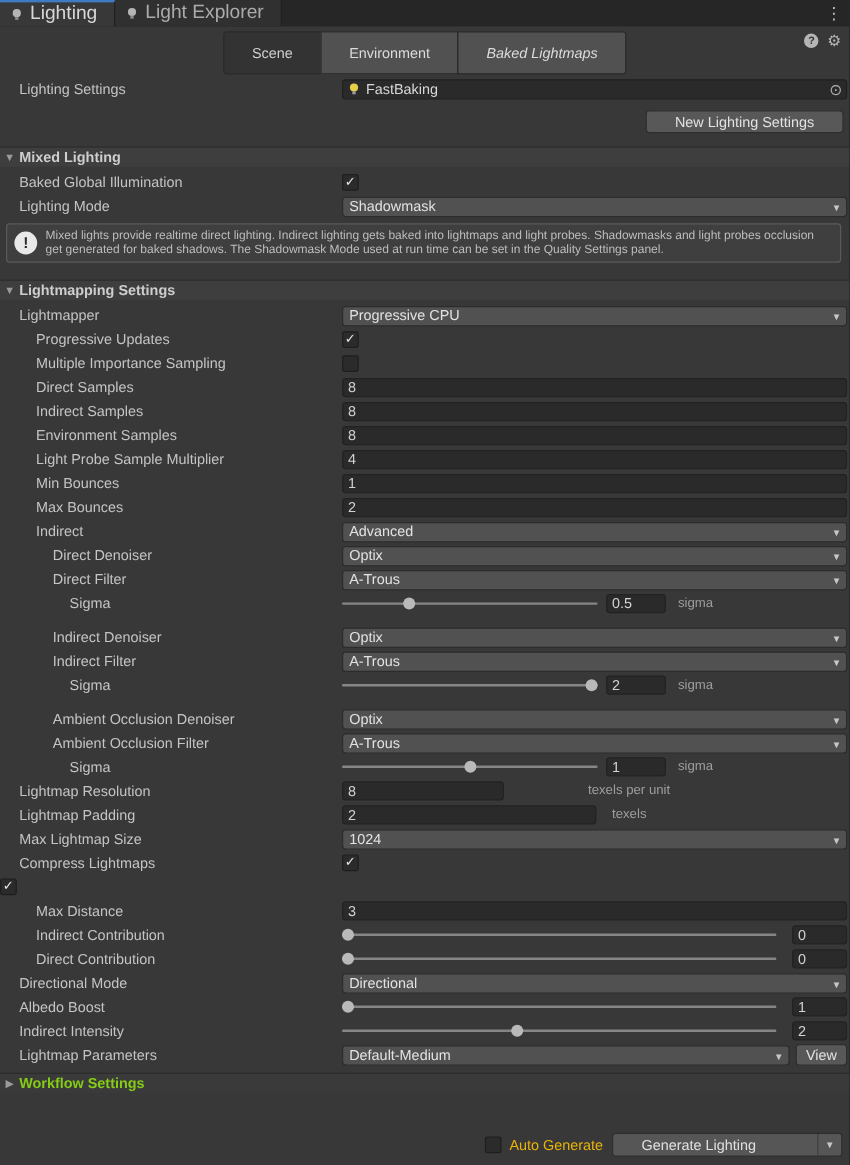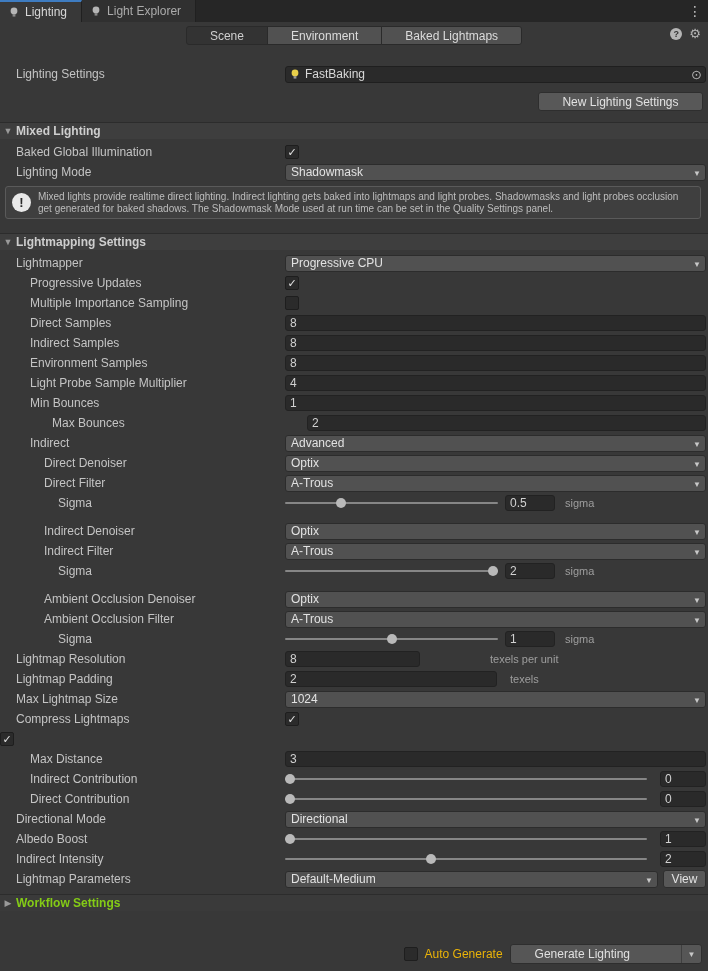--- a/index.html
+++ b/index.html
@@ -2,33 +2,33 @@
 <html><head>
 <meta charset="utf-8">
 <style>
   * { margin:0; padding:0; box-sizing:border-box; }
   html,body { background:#1f1f1f; }
   body { font-family:"Liberation Sans","DejaVu Sans",sans-serif; }
   .window { width:708px; height:971px; background:#383838; position:relative; overflow:hidden; }
 
   
   .tabbar { height:22px; background:#262626; display:flex; align-items:stretch; position:relative; }
-  .tab { display:flex; align-items:center; gap:5px; padding:0 14px 0 8px; font-size:12px; color:#ababab;
+  .tab { display:flex; align-items:center; gap:5px; padding:0 14px 0 8px; font-size:16px; color:#ababab;
          background:#303030; border-right:1px solid #202020; cursor:default; }
   .tab.active { background:#383838; color:#d8d8d8; border-top:2px solid #3e7cc1; }
   .bulb { width:12px; height:12px; flex:none; }
   .kebab { position:absolute; right:6px; top:1px; color:#c0c0c0; font-size:14px; line-height:20px; }
 
   
   .toolbar { height:26px; position:relative; padding-top:4px; }
   .view-group { display:flex; width:fit-content; margin:0 auto; }
-  .view-btn { font-size:12px; color:#dcdcdc; background:#515151; border:1px solid #2a2a2a; height:19px;
+  .view-btn { font-size:12px; color:#dcdcdc; background:#515151; border:1px solid #2a2a2a; height:36px;
               padding:0 23px; display:flex; align-items:center; margin-left:-1px; white-space:nowrap; }
   .view-btn:first-child { border-radius:3px 0 0 3px; margin-left:0; }
-  .view-btn:last-child { border-radius:0 3px 3px 0; }
+  .view-btn:last-child { border-radius:0 3px 3px 0;font-style:italic; }
   .view-btn.active { background:#333333; color:#cfcfcf; }
   .toolbar-icons { position:absolute; right:7px; top:6px; display:flex; gap:7px; align-items:center; }
   .help-icon { width:12px; height:12px; border-radius:50%; background:#b5b5b5; color:#333; font-size:9px;
                font-weight:bold; display:flex; align-items:center; justify-content:center; }
   .gear-icon { color:#b5b5b5; font-size:13px; line-height:12px; }
 
   
   .prop-row { height:20px; display:flex; align-items:center; }
   .prop-label { width:285px; flex:none; font-size:12px; color:#c4c4c4; white-space:nowrap; overflow:hidden; }
   .prop-control { flex:1; display:flex; align-items:center; height:17px; margin-right:2px; position:relative; }
@@ -228,21 +228,21 @@
       </div>
       <div class="prop-row">
         <div class="prop-label" style="padding-left: 30px;">Min Bounces</div>
         <div class="prop-control">
           <div class="field fill">
             <span>1</span>
           </div>
         </div>
       </div>
       <div class="prop-row">
-        <div class="prop-label" style="padding-left: 30px; margin-left: 22px;">Max Bounces</div>
+        <div class="prop-label" style="padding-left: 30px;">Max Bounces</div>
         <div class="prop-control">
           <div class="field fill">
             <span>2</span>
           </div>
         </div>
       </div>
       <div class="prop-row">
         <div class="prop-label" style="padding-left: 30px;">Indirect</div>
         <div class="prop-control">
           <div class="dropdown">

